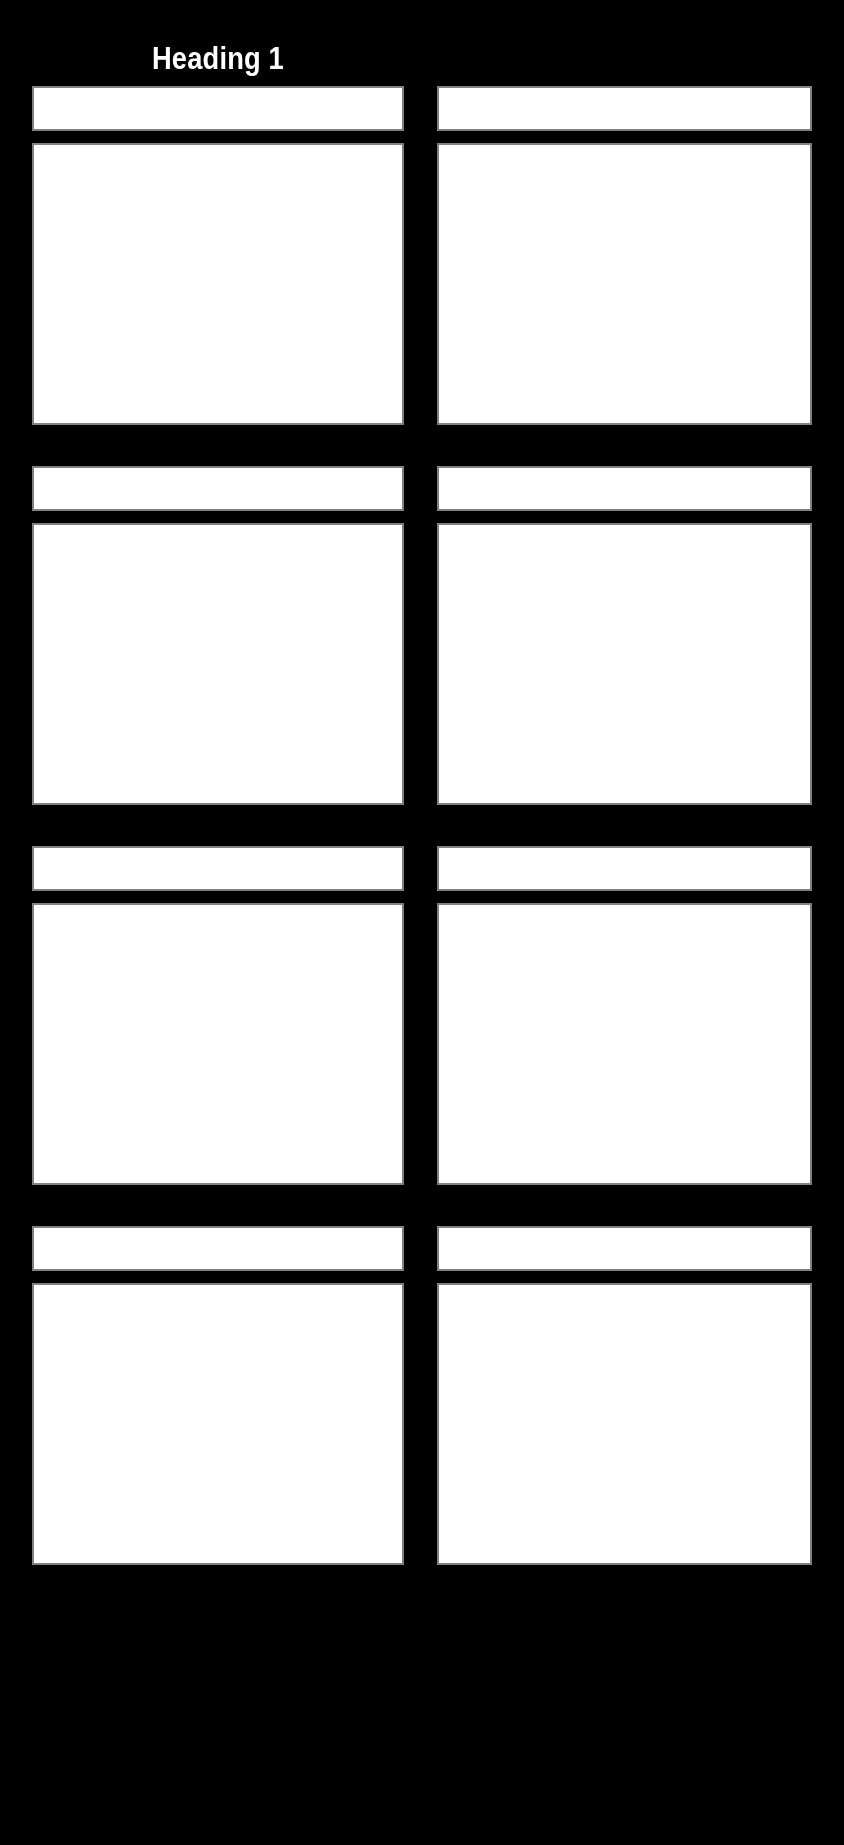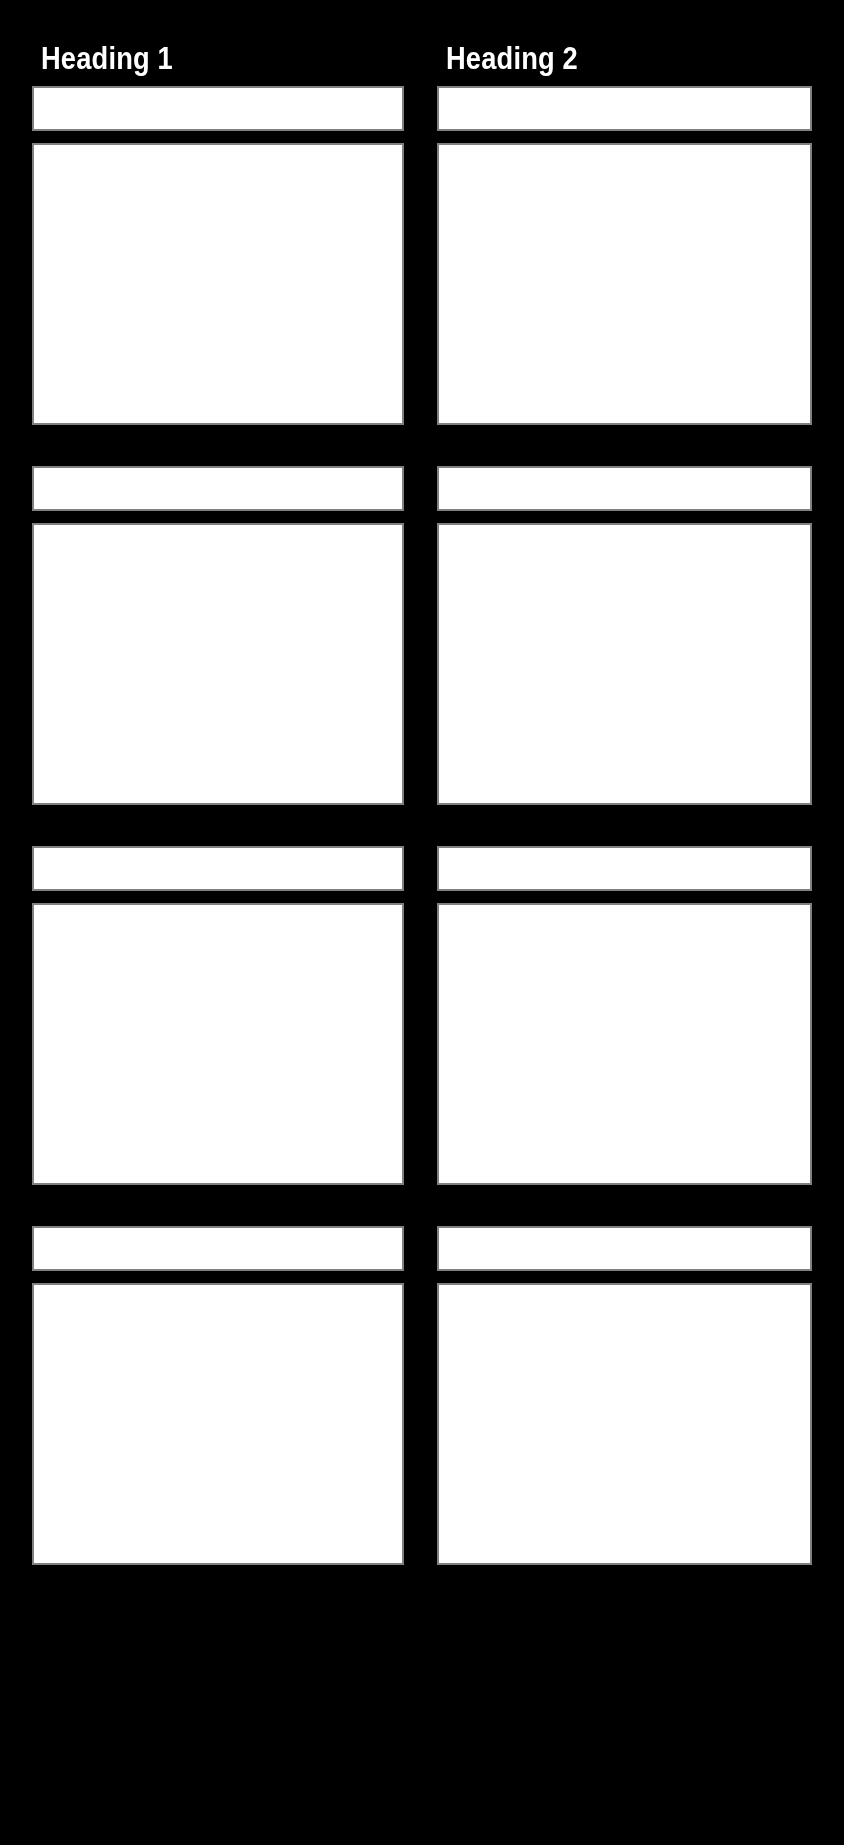--- a/index.html
+++ b/index.html
@@ -29,20 +29,21 @@
     top: 0;
     left: 32px;
     width: 780px;
     height: 76px;
     display: flex;
     align-items: center;
   }
   .heading-cell {
     display: flex;
     align-items: center;
+    justify-content: center;
     height: 76px;
     margin-top: 42px;
   }
   .heading-cell.col1 { width: 372px; }
   .heading-cell.spacer { width: 33px; }
   .heading-cell.col2 { width: 375px; }
 
   .heading-text {
     color: #ffffff;
     font-family: "Liberation Sans Narrow", "Liberation Sans", sans-serif;
@@ -121,23 +122,20 @@
 </head>
 <body>
 
 <div id="storyboard">
 
   <div class="headings-row">
     <div class="heading-cell col1">
       <span class="heading-text">Heading 1</span>
     </div>
     <div class="heading-cell spacer"></div>
-    <div class="heading-cell col2">
-      <span class="heading-text">Heading 2</span>
-    </div>
   </div>
 
   <div class="grid-body">
 
     <div class="cell-row">
       <div class="cell col1">
         <div class="cell-title-box">
           <span class="cell-title-text"></span>
         </div>
         <div class="cell-content-box">

